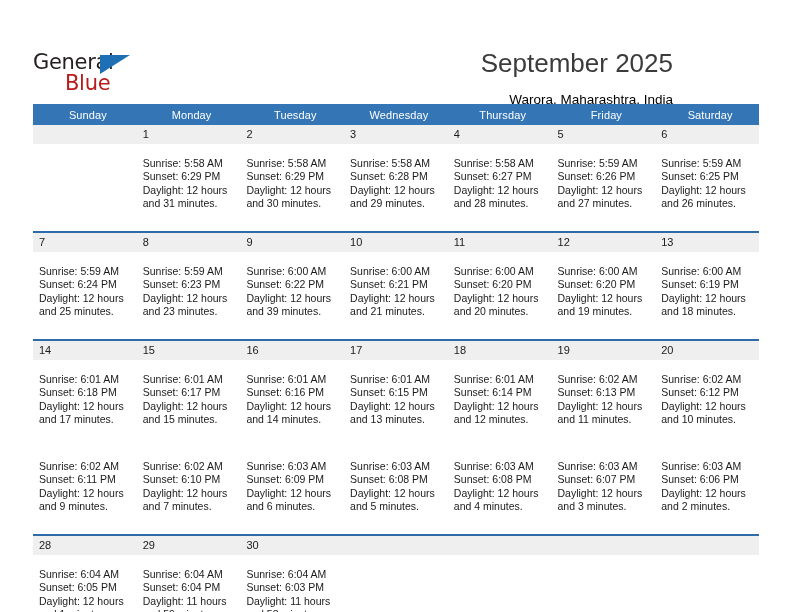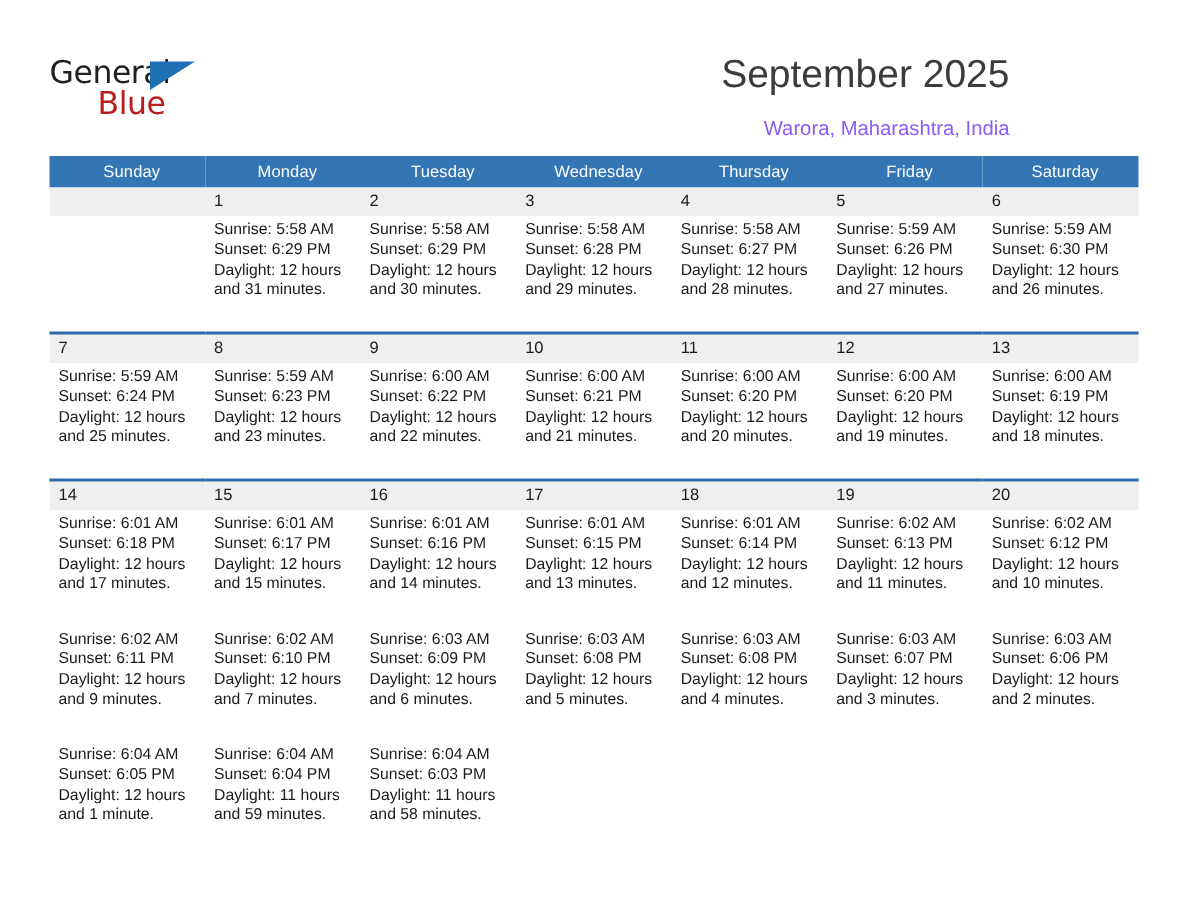--- a/index.html
+++ b/index.html
@@ -18,21 +18,21 @@
     position: relative;
     width: 792px;
     height: 612px;
     box-sizing: border-box;
   }
 
   
   .top {
     position: absolute;
     left: 0;
-    top: 0;
+    top: 14px;
     width: 708px;
     height: 100px;
   }
   .logo {
     position: absolute;
     left: 33px;
     top: 36px;
     width: 160px;
     height: 48px;
   }
@@ -71,21 +71,21 @@
     color: #3b3b3b;
     text-align: right;
     white-space: nowrap;
     font-weight: normal;
   }
   .subtitle {
     position: absolute;
     right: 35px;
     top: 78px;
     font-size: 13.5px;
-    color: #8b5cf6;
+    color: #000000;
     text-align: right;
     white-space: nowrap;
   }
 
   
   .calendar {
     position: absolute;
     left: 33px;
     top: 104px;
     width: 726px;
@@ -123,21 +123,21 @@
   }
   tr.daynum-row td.empty {
     background: #efefef;
   }
 
   tr.info-row td {
     background: #ffffff;
     font-size: 10.5px;
     line-height: 13.4px;
     color: #1a1a1a;
-    padding: 3px 4px 12px 6px;
+    padding: 13px 4px 12px 6px;
     vertical-align: top;
     height: 62px;
   }
   tr.info-row td .ln { display: block; white-space: nowrap; }
 
   tr.info-row td.empty { background: #ffffff; }
 </style>
 </head>
 <body>
 
@@ -214,21 +214,21 @@
               <span class="ln">and 28 minutes.</span>
             </td>
             <td>
               <span class="ln">Sunrise: 5:59 AM</span>
               <span class="ln">Sunset: 6:26 PM</span>
               <span class="ln">Daylight: 12 hours</span>
               <span class="ln">and 27 minutes.</span>
             </td>
             <td>
               <span class="ln">Sunrise: 5:59 AM</span>
-              <span class="ln">Sunset: 6:30 PM</span>
+              <span class="ln">Sunset: 6:25 PM</span>
               <span class="ln">Daylight: 12 hours</span>
               <span class="ln">and 26 minutes.</span>
             </td>
           </tr>
           <tr class="daynum-row">
             <td>7</td>
             <td>8</td>
             <td>9</td>
             <td>10</td>
             <td>11</td>
@@ -245,21 +245,21 @@
             <td>
               <span class="ln">Sunrise: 5:59 AM</span>
               <span class="ln">Sunset: 6:23 PM</span>
               <span class="ln">Daylight: 12 hours</span>
               <span class="ln">and 23 minutes.</span>
             </td>
             <td>
               <span class="ln">Sunrise: 6:00 AM</span>
               <span class="ln">Sunset: 6:22 PM</span>
               <span class="ln">Daylight: 12 hours</span>
-              <span class="ln">and 22 minutes.</span>
+              <span class="ln">and 39 minutes.</span>
             </td>
             <td>
               <span class="ln">Sunrise: 6:00 AM</span>
               <span class="ln">Sunset: 6:21 PM</span>
               <span class="ln">Daylight: 12 hours</span>
               <span class="ln">and 21 minutes.</span>
             </td>
             <td>
               <span class="ln">Sunrise: 6:00 AM</span>
               <span class="ln">Sunset: 6:20 PM</span>
@@ -369,20 +369,29 @@
               <span class="ln">Daylight: 12 hours</span>
               <span class="ln">and 3 minutes.</span>
             </td>
             <td>
               <span class="ln">Sunrise: 6:03 AM</span>
               <span class="ln">Sunset: 6:06 PM</span>
               <span class="ln">Daylight: 12 hours</span>
               <span class="ln">and 2 minutes.</span>
             </td>
           </tr>
+          <tr class="daynum-row">
+            <td>28</td>
+            <td>29</td>
+            <td>30</td>
+            <td class="empty"></td>
+            <td class="empty"></td>
+            <td class="empty"></td>
+            <td class="empty"></td>
+          </tr>
           <tr class="info-row">
             <td>
               <span class="ln">Sunrise: 6:04 AM</span>
               <span class="ln">Sunset: 6:05 PM</span>
               <span class="ln">Daylight: 12 hours</span>
               <span class="ln">and 1 minute.</span>
             </td>
             <td>
               <span class="ln">Sunrise: 6:04 AM</span>
               <span class="ln">Sunset: 6:04 PM</span>

